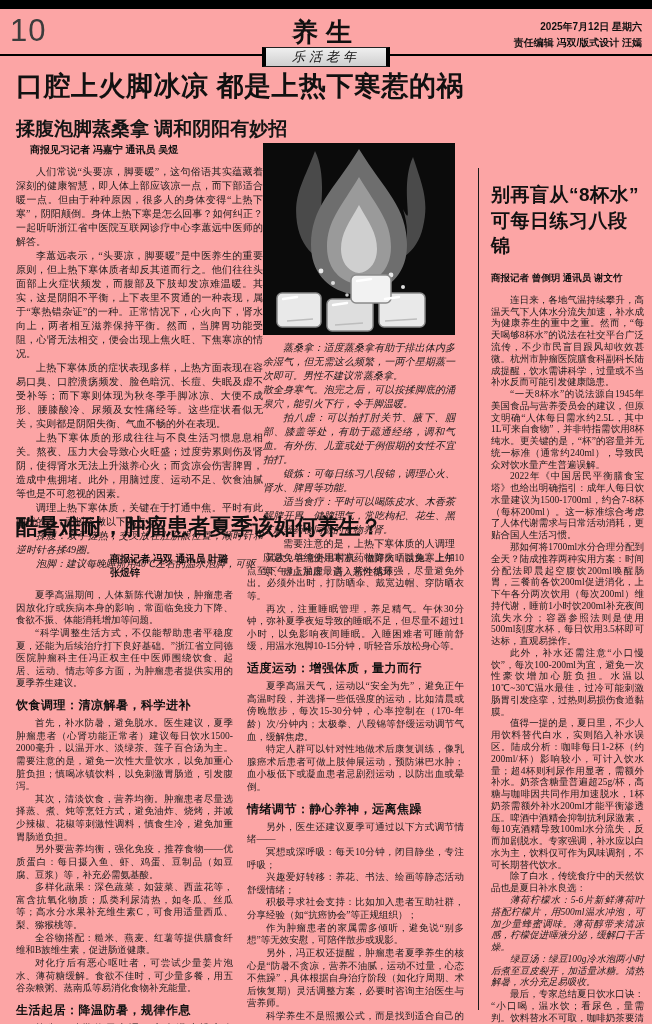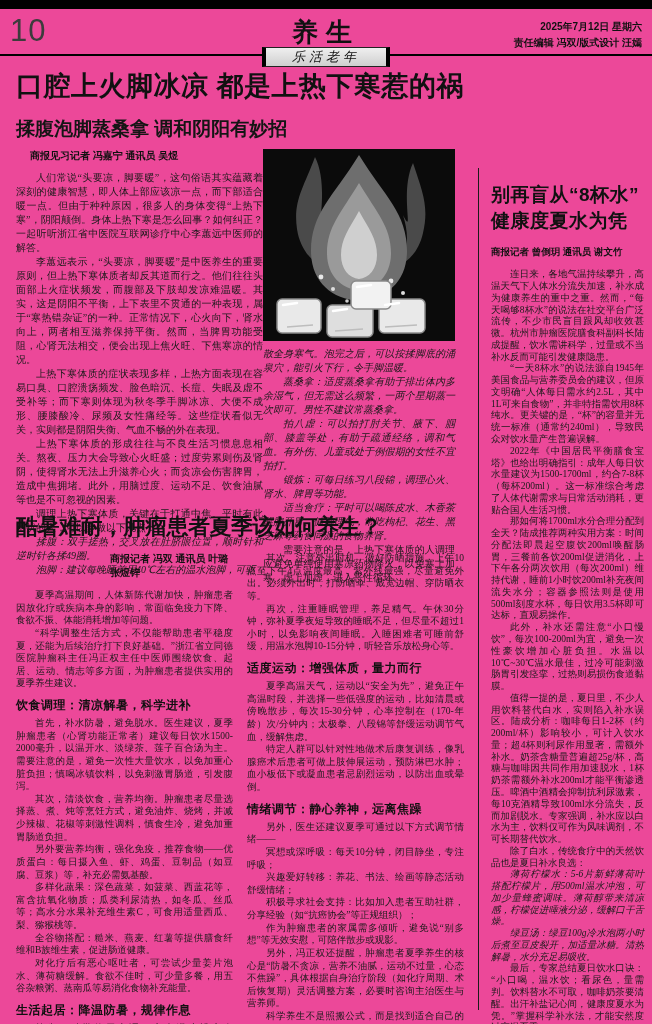--- a/index.html
+++ b/index.html
@@ -1,16 +1,16 @@
 <!DOCTYPE html>
 <html lang="zh"><head>
 <meta charset="utf-8">
 <style>
   html,body { margin:0; padding:0; background:#9a9a9a; }
-  .page { position:relative; width:652px; height:1024px; margin:0 auto; background:#ec4899;
+  .page { position:relative; width:652px; height:1024px; margin:0 auto; background:#fca5a5;
           overflow:hidden; color:#111; font-family:"Liberation Serif", serif; }
   .topbar { position:absolute; top:0; left:0; width:652px; height:9px; background:#000; }
 
   
   .header { position:absolute; top:9px; left:0; width:652px; height:54px; }
   .page-num { position:absolute; left:10px; top:4px; font-size:31px; color:#3c3c3c;
               font-family:"Liberation Sans",sans-serif; font-weight:400; letter-spacing:1px; }
   .header-rule { position:absolute; left:0; top:45px; width:652px; height:2px; background:#000; }
   .section-title { position:absolute; left:0; right:0; top:6px; text-align:center;
                    font-size:26px; font-weight:900; letter-spacing:8px;
@@ -32,21 +32,21 @@
   p.kai { font-style:italic; }
   .byline { font-size:10px; font-weight:700; font-family:"Liberation Sans",sans-serif;
             margin:0 0 8px 14px; }
 
   
   .a1 { position:absolute; left:16px; top:68px; width:449px; }
   .a1-headline { font-size:27px; font-weight:900; letter-spacing:0.5px; white-space:nowrap;
                  font-family:"Liberation Sans",sans-serif; }
   .a1-subhead  { font-size:19px; font-weight:700; margin-top:12px;
                  font-family:"Liberation Sans",sans-serif; color:#151515; }
-  .a1-body { display:flex; gap:0; margin-top:7px; }
+  .a1-body { display:flex; gap:0; margin-top:1px; }
   .a1-col1 { width:247px; }
   .a1-col2 { width:192px; }
   .illustration { display:block; width:192px; height:192px; margin-bottom:6px; }
 
   
   .a2 { position:absolute; left:16px; top:512px; width:449px; }
   .a2-headline { font-size:22px; font-weight:900; letter-spacing:-0.5px; white-space:nowrap;
                  font-family:"Liberation Sans",sans-serif; }
   .a2-body { display:flex; gap:14px; margin-top:10px; }
   .a2-col { width:217px; }
@@ -110,22 +110,22 @@
           <circle cx="112" cy="150" r="1.8" fill="#cccccc"></circle>
           <g stroke="#8a8a8a" stroke-width="1.5">
             <rect x="14" y="150" width="44" height="34" rx="5" fill="#e9e9e9"></rect>
             <rect x="64" y="156" width="46" height="32" rx="5" fill="#dedede"></rect>
             <rect x="116" y="150" width="46" height="34" rx="5" fill="#e9e9e9"></rect>
             <rect x="88" y="132" width="40" height="28" rx="5" fill="#f2f2f2"></rect>
           </g>
           <path d="M20,156 L34,154 M70,162 L84,160 M122,156 L136,154 M94,138 L108,136" stroke="#ffffff" stroke-width="2.5" fill="none" stroke-linecap="round"></path>
           <path d="M24,178 L50,176 M72,182 L100,180 M122,178 L154,176" stroke="#bdbdbd" stroke-width="1.5" fill="none"></path>
         </svg>
+        <p class="body kai">蒸桑拿：适度蒸桑拿有助于排出体内多余湿气，但无需这么频繁，一两个星期蒸一次即可。男性不建议常蒸桑拿。</p>
         <p class="body noindent kai">散全身寒气。泡完之后，可以按揉脚底的涌泉穴，能引火下行，令手脚温暖。</p>
-        <p class="body kai">蒸桑拿：适度蒸桑拿有助于排出体内多余湿气，但无需这么频繁，一两个星期蒸一次即可。男性不建议常蒸桑拿。</p>
         <p class="body kai">拍八虚：可以拍打肘关节、腋下、腘部、膝盖等处，有助于疏通经络，调和气血。有外伤、儿童或处于例假期的女性不宜拍打。</p>
         <p class="body kai">锻炼：可每日练习八段锦，调理心火、肾水、脾胃等功能。</p>
         <p class="body kai">适当食疗：平时可以喝陈皮水、木香茶醒脾开胃、健脾理气，常吃枸杞、花生、黑芝麻等药食同源的食物养肾。</p>
         <p class="body">需要注意的是，上热下寒体质的人调理应避免单纯使用寒凉药物降火，以免寒上加寒、虚上加虚，进入恶性循环。</p>
       </div>
     </div>
   </div>
 
   <div class="a2">
     <div class="a2-headline">酷暑难耐，肿瘤患者夏季该如何养生？</div>
@@ -160,21 +160,21 @@
         <p class="body2">科学养生不是照搬公式，而是找到适合自己的平衡点。随着医学的进步，肿瘤患者也能带瘤生存、提高生活质量。</p>
       </div>
     </div>
   </div>
 
   <div class="vline"></div>
 
   <div class="rail">
     <div class="rail-headline">
       <div>别再盲从“8杯水”</div>
-      <div>健康度夏水为凭</div>
+      <div>可每日练习八段锦</div>
     </div>
     <div class="byline">商报记者 曾倒玥 通讯员 谢文竹</div>
     <p class="body3">连日来，各地气温持续攀升，高温天气下人体水分流失加速，补水成为健康养生的重中之重。然而，“每天喝够8杯水”的说法在社交平台广泛流传，不少市民盲目跟风却收效甚微。杭州市肿瘤医院膳食科副科长陆成提醒，饮水需讲科学，过量或不当补水反而可能引发健康隐患。</p>
     <p class="body3">“一天8杯水”的说法源自1945年美国食品与营养委员会的建议，但原文明确“人体每日需水约2.5L，其中1L可来自食物”，并非特指需饮用8杯纯水。更关键的是，“杯”的容量并无统一标准（通常约240ml），导致民众对饮水量产生普遍误解。</p>
     <p class="body3">2022年《中国居民平衡膳食宝塔》也给出明确指引：成年人每日饮水量建议为1500-1700ml，约合7-8杯（每杯200ml）。这一标准综合考虑了人体代谢需求与日常活动消耗，更贴合国人生活习惯。</p>
     <p class="body3">那如何将1700ml水分合理分配到全天？陆成推荐两种实用方案：时间分配法即晨起空腹饮200ml唤醒肠胃，三餐前各饮200ml促进消化，上下午各分两次饮用（每次200ml）维持代谢，睡前1小时饮200ml补充夜间流失水分；容器参照法则是使用500ml刻度水杯，每日饮用3.5杯即可达标，直观易操作。</p>
     <p class="body3">此外，补水还需注意“小口慢饮”，每次100-200ml为宜，避免一次性豪饮增加心脏负担。水温以10℃~30℃温水最佳，过冷可能刺激肠胃引发痉挛，过热则易损伤食道黏膜。</p>
     <p class="body3">值得一提的是，夏日里，不少人用饮料替代白水，实则陷入补水误区。陆成分析：咖啡每日1-2杯（约200ml/杯）影响较小，可计入饮水量；超4杯则利尿作用显著，需额外补水。奶茶含糖量普遍超25g/杯，高糖与咖啡因共同作用加速脱水，1杯奶茶需额外补水200ml才能平衡渗透压。啤酒中酒精会抑制抗利尿激素，每10克酒精导致100ml水分流失，反而加剧脱水。专家强调，补水应以白水为主，饮料仅可作为风味调剂，不可长期替代饮水。</p>
     <p class="body3">除了白水，传统食疗中的天然饮品也是夏日补水良选：</p>
     <p class="body3 kai">薄荷柠檬水：5-6片新鲜薄荷叶搭配柠檬片，用500ml温水冲泡，可加少量蜂蜜调味。薄荷醇带来清凉感，柠檬促进唾液分泌，缓解口干舌燥。</p>

